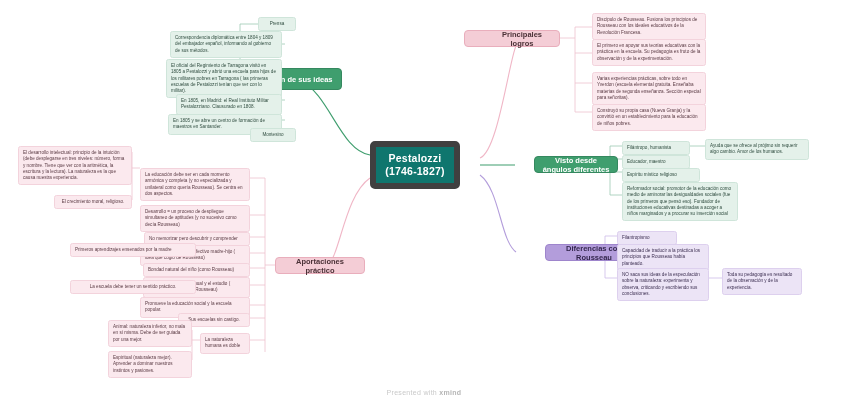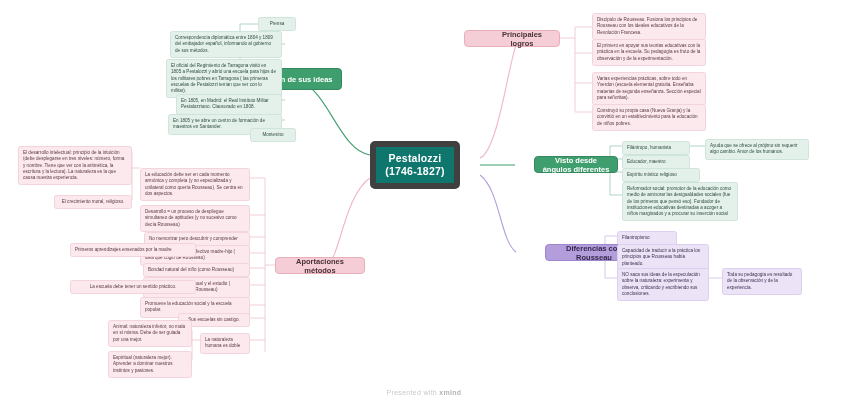--- a/index.html
+++ b/index.html
@@ -161,21 +161,21 @@
   <div class="node branch purple" style="left:497px;top:244px;width:98px;height:17px;">Diferencias con Rousseau</div>
 
   <div class="node leaf v" style="left:617px;top:231px;width:60px;">Filantropismo</div>
 
   <div class="node leaf v" style="left:617px;top:244px;width:92px;">Capacidad de traducir a la práctica los principios que Rousseau había planteado.</div>
 
   <div class="node leaf v" style="left:617px;top:268px;width:92px;">NO saca sus ideas de la especulación sobre la naturaleza: experimenta y observa, criticando y escribiendo sus conclusiones.</div>
 
   <div class="node leaf v" style="left:722px;top:268px;width:80px;">Toda su pedagogía es resultado de la observación y de la experiencia.</div>
 
-  <div class="node branch pink2" style="left:275px;top:257px;width:90px;height:17px;">Aportaciones métodos</div>
+  <div class="node branch pink2" style="left:275px;top:257px;width:90px;height:17px;">Aportaciones práctico</div>
 
   <div class="node leaf p" style="left:140px;top:168px;width:110px;">La educación debe ser en cada momento armónica y completa (y no especializada y unilateral como quería Rousseau). Se centra en dos aspectos.</div>
 
   <div class="node leaf p" style="left:140px;top:205px;width:110px;">Desarrollo = un proceso de despliegue simultaneo de aptitudes (y no sucesivo como decía Rousseau)</div>
 
   <div class="node leaf p" style="left:144px;top:232px;width:106px;">No memorizar pero descubrir y comprender</div>
 
   <div class="node leaf p" style="left:140px;top:245px;width:110px;">Importancia del vínculo afectivo madre-hijo ( idea que cogió de Rousseau)</div>
 
   <div class="node leaf p" style="left:143px;top:263px;width:107px;">Bondad natural del niño (como Rousseau)</div>

